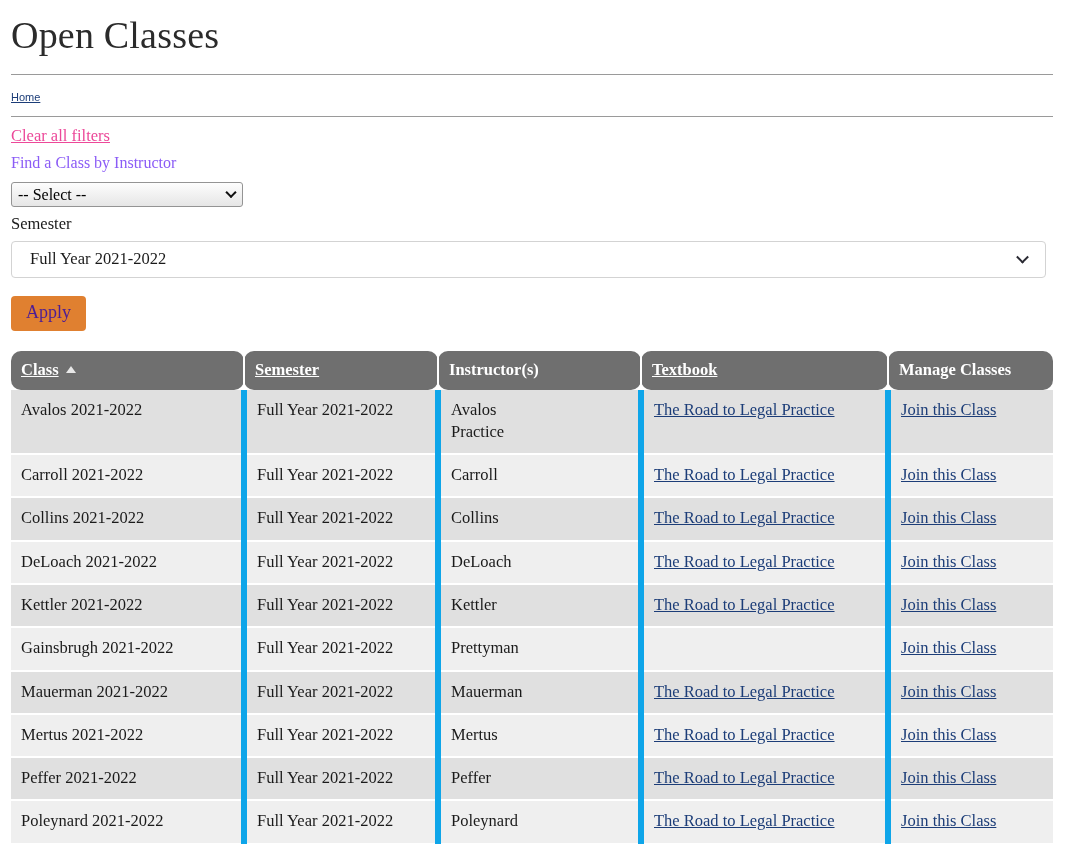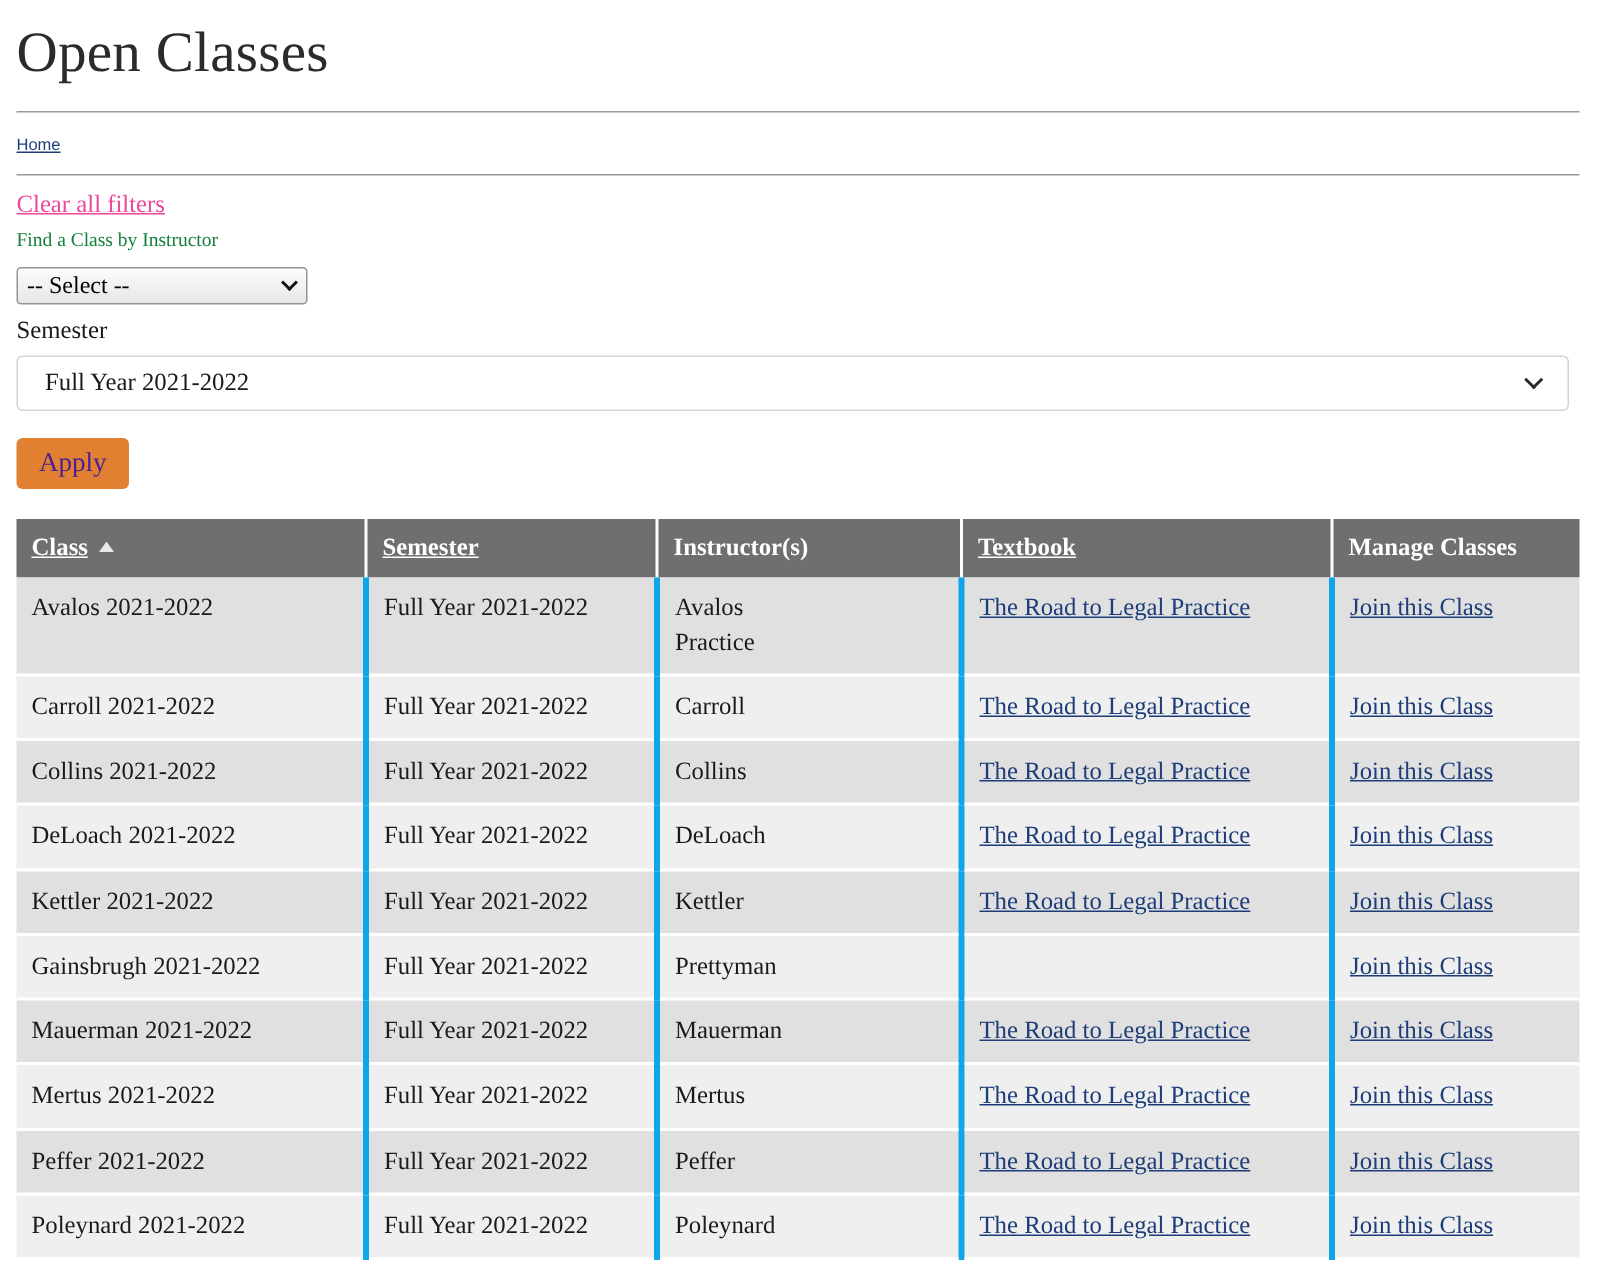--- a/index.html
+++ b/index.html
@@ -57,30 +57,30 @@
     padding-top: 9px;
   }
   .clear-filters {
     display: inline-block;
     font-size: 16.5px;
     color: #ec4899;
     text-decoration: underline;
     cursor: pointer;
   }
   .filter-label {
-    font-size: 13px;
-    color: #15803d;
+    font-size: 16px;
+    color: #8b5cf6;
     margin-top: 5px;
     line-height: 1.45;
   }
 
   
   .select-small {
     display: block;
-    width: 194px;
+    width: 232px;
     height: 25px;
     margin-top: 8px;
     padding: 0 22px 0 6px;
     font-family: "Liberation Serif", "DejaVu Serif", serif;
     font-size: 16px;
     color: #000;
     background: linear-gradient(#fdfdfd, #e6e6e6);
     border: 1px solid #949494;
     border-radius: 3px;
     appearance: none;
@@ -164,20 +164,21 @@
   table.classes thead th {
     background: #6f6f6f;
     color: #ffffff;
     text-align: left;
     font-size: 16.5px;
     font-weight: bold;
     padding: 9px 10px 10px 10px;
     border-right: 2px solid #ffffff;
     vertical-align: middle;
     white-space: nowrap;
+    border-radius: 10px;
   }
   table.classes thead th:last-child { border-right: 0; }
   .th-link {
     color: #ffffff;
     text-decoration: underline;
     cursor: pointer;
   }
   .sort-arrow {
     display: inline-block;
     margin-left: 7px;
@@ -185,21 +186,21 @@
     border-left: 5px solid transparent;
     border-right: 5px solid transparent;
     border-bottom: 7px solid #e8e8e8;
     vertical-align: 2px;
   }
 
   table.classes tbody td {
     font-size: 16.5px;
     color: #1a1a1a;
     padding: 9px 10px 10px 10px;
-    border-right: 4px solid #0ea5e9;
+    border-right: 6px solid #0ea5e9;
     border-bottom: 2px solid #ffffff;
     vertical-align: top;
     line-height: 1.35;
   }
   table.classes tbody td:last-child { border-right: 0; }
   table.classes tbody tr:nth-child(odd)  td { background: #e0e0e0; }
   table.classes tbody tr:nth-child(even) td { background: #efefef; }
 
   .cell-link {
     color: #1c3d78;

